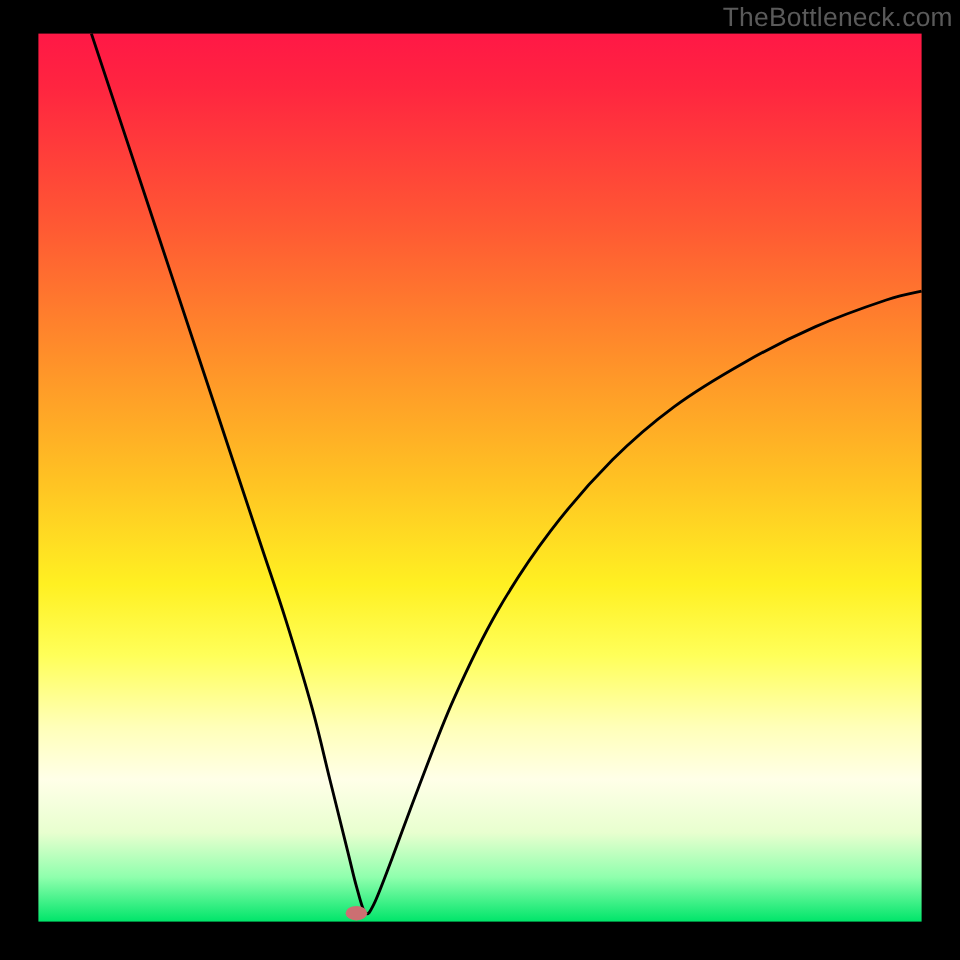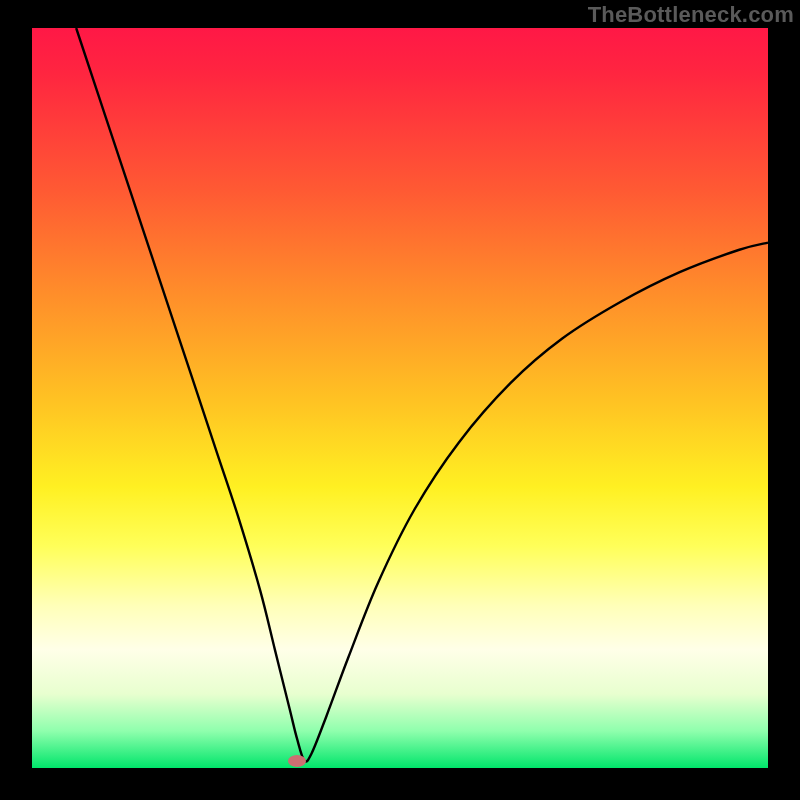--- a/index.html
+++ b/index.html
@@ -16,21 +16,21 @@
     width: 800px;
     height: 800px;
     background: #000;
   }
   .watermark {
     position: absolute;
     top: 2px;
     right: 6px;
     color: #5a5a5a;
     font-size: 22px;
-    font-weight: 700;
+    font-weight: 400;
     letter-spacing: 0.2px;
     z-index: 10;
   }
   .plot {
     position: absolute;
     left: 32px;
     top: 28px;
     width: 736px;
     height: 740px;
   }

